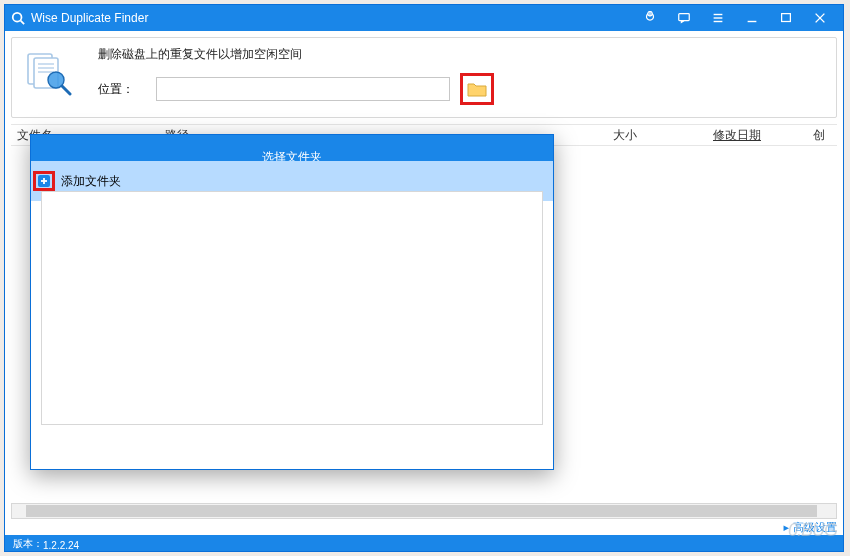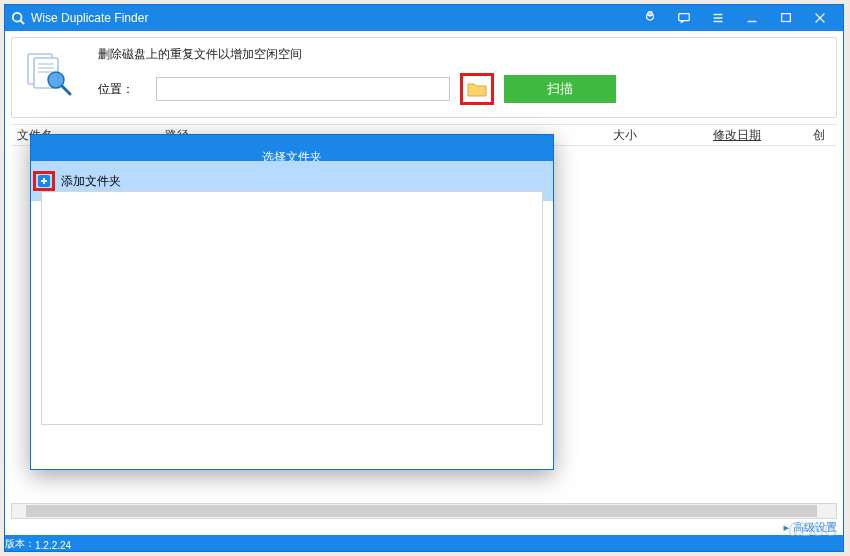--- a/index.html
+++ b/index.html
@@ -26,21 +26,21 @@
   .scan-btn { width: 112px; height: 28px; background: #3fb93f; color: #fff; border: none; font-size: 13px; cursor: pointer; }
   .cols-header { display: flex; height: 22px; align-items: center; font-size: 12px; color: #333; border-top: 1px solid #e6e6e6; border-bottom: 1px solid #e6e6e6; margin: 6px 6px 0 6px; background: #fff; }
   .cols-header div { padding-left: 6px; }
   .c-name { width: 148px; } .c-path { flex: 1; } .c-size { width: 100px; } .c-date { width: 100px; text-decoration: underline; } .c-ct { width: 30px; white-space: nowrap; overflow: hidden; }
   .body-area { flex: 1; position: relative; margin: 0 6px 0 6px; background: #fff; overflow: hidden; }
   .hscroll { position: absolute; left: 6px; right: 6px; bottom: 32px; height: 16px; background: #f2f2f2; border: 1px solid #d7d7d7; }
   .hsthumb { position: absolute; left: 14px; top: 1px; height: 12px; width: 96%; background: #cfcfcf; }
   .advrow { position: absolute; left: 6px; right: 6px; bottom: 16px; height: 16px; display: flex; justify-content: flex-end; align-items: center; font-size: 11px; }
   .advrow .bullet { color: #1a86e8; margin-right: 4px; }
   .advrow a { color: #1a86e8; text-decoration: none; cursor: pointer; }
-  .statusbar { position: absolute; left: 0; right: 0; bottom: 0; height: 16px; background: #1a86e8; color: #fff; font-size: 10px; display: flex; align-items: flex-end; }
+  .statusbar { position: absolute; left: 0; right: 0; bottom: 0; height: 16px; background: #1a86e8; color: #fff; font-size: 10px; padding-left: 8px; display: flex; align-items: flex-end; }
   .watermark { position: absolute; right: 6px; bottom: 10px; color: rgba(180,190,200,0.6); font-size: 18px; font-weight: normal; font-style: italic; letter-spacing: -1px; }
 
   
   .dialog { position: absolute; left: 30px; top: 134px; width: 524px; height: 336px; border: 1px solid #0a6fd8; background: #fff; display: flex; flex-direction: column; box-shadow: 0 6px 22px rgba(0,0,0,0.35); }
   .dlg-title { height: 26px; background: #1a86e8; color: #fff; display: flex; align-items: center; padding: 0 6px; font-size: 12px; flex-direction: column; }
   .dlg-title .spacer { flex: 1; }
   .dlg-close { width: 36px; height: 26px; display: flex; align-items: center; justify-content: center; cursor: pointer; }
   .dlg-body { flex: 1; background: #fff; position: relative; }
   .add-row { height: 40px; background: #b7dbff; display: flex; align-items: center; gap: 6px; padding-left: 6px; font-size: 12px; cursor: pointer; }
   .plus-hl { border: 3px solid #e21b1b; padding: 0px 1px; display: inline-flex; align-items: center; justify-content: center; margin-left:-4px; }
@@ -116,21 +116,20 @@
       <div class="row2">
         <div class="loc-label">位置：</div>
         <input class="loc-input" value="" style="">
         <span class="folder-hl">
           <span class="folder-btn">
             <svg width="20" height="16" viewBox="0 0 20 16">
                 <path d="M1 3 L7 3 L9 5 L19 5 L19 15 L1 15 Z" fill="#ffd36b" stroke="#d9a93a" stroke-width="1"></path>
               </svg>
           </span>
         </span>
-        <button class="scan-btn">扫描</button>
       </div>
     </div>
   </div>
 
   <div class="cols-header">
     <div class="c-name">文件名</div>
     <div class="c-path">路径</div>
     <div class="c-size">大小</div>
     <div class="c-date">修改日期</div>
     <div class="c-ct">创</div>

